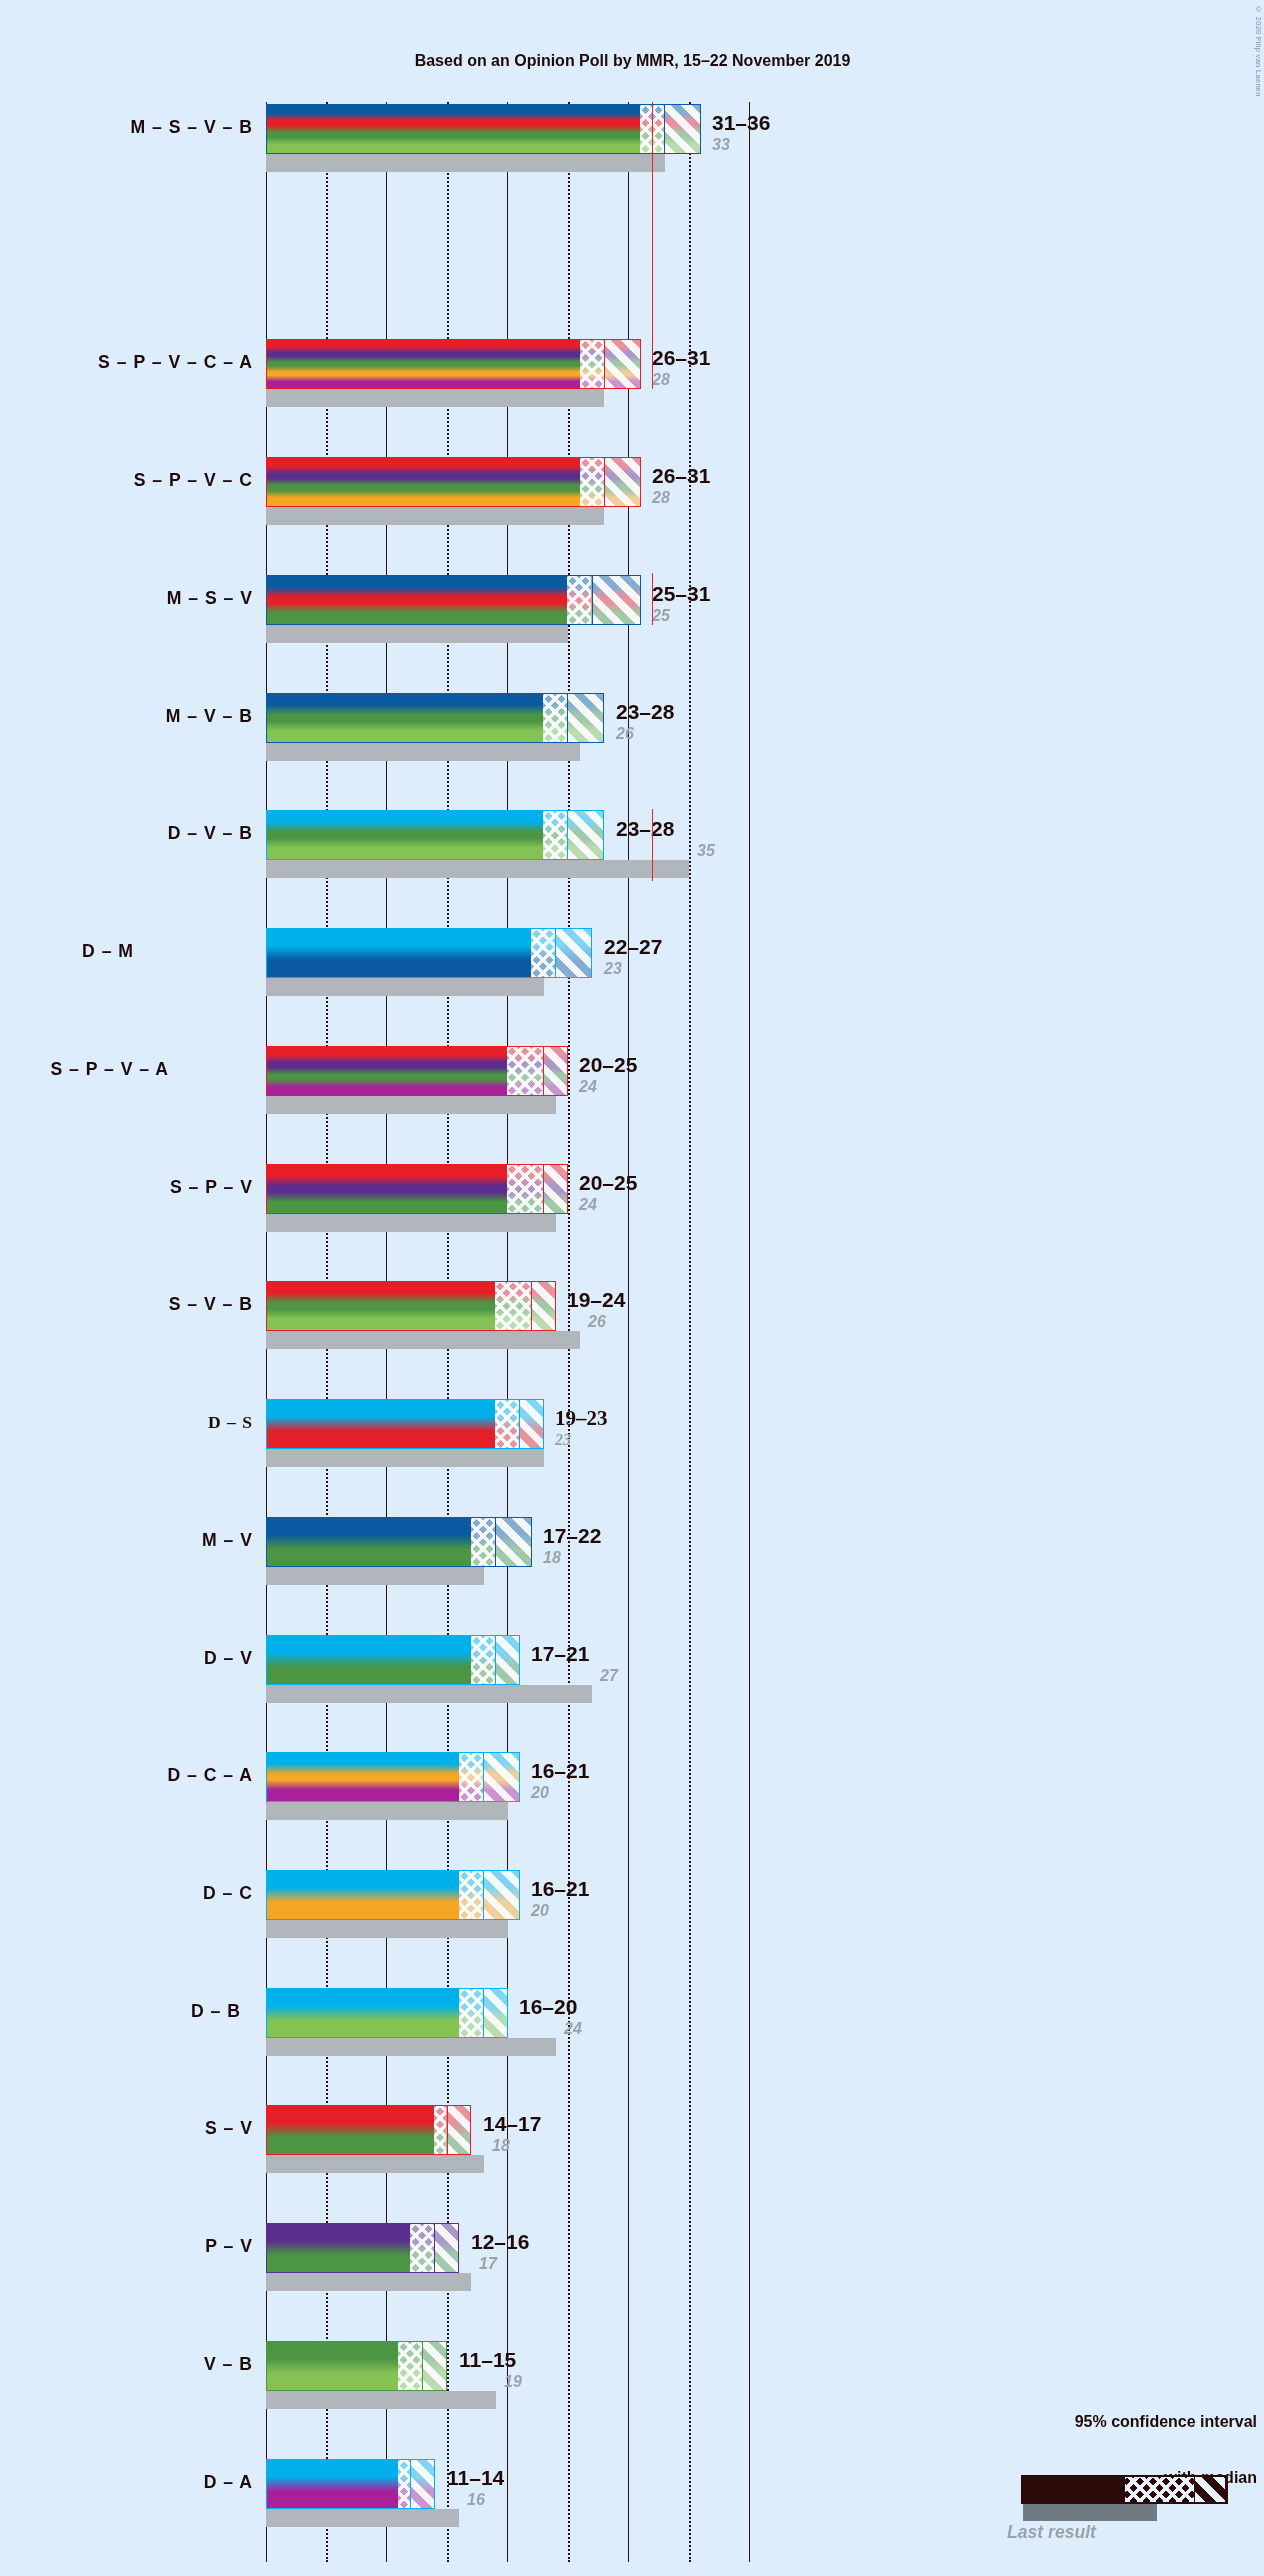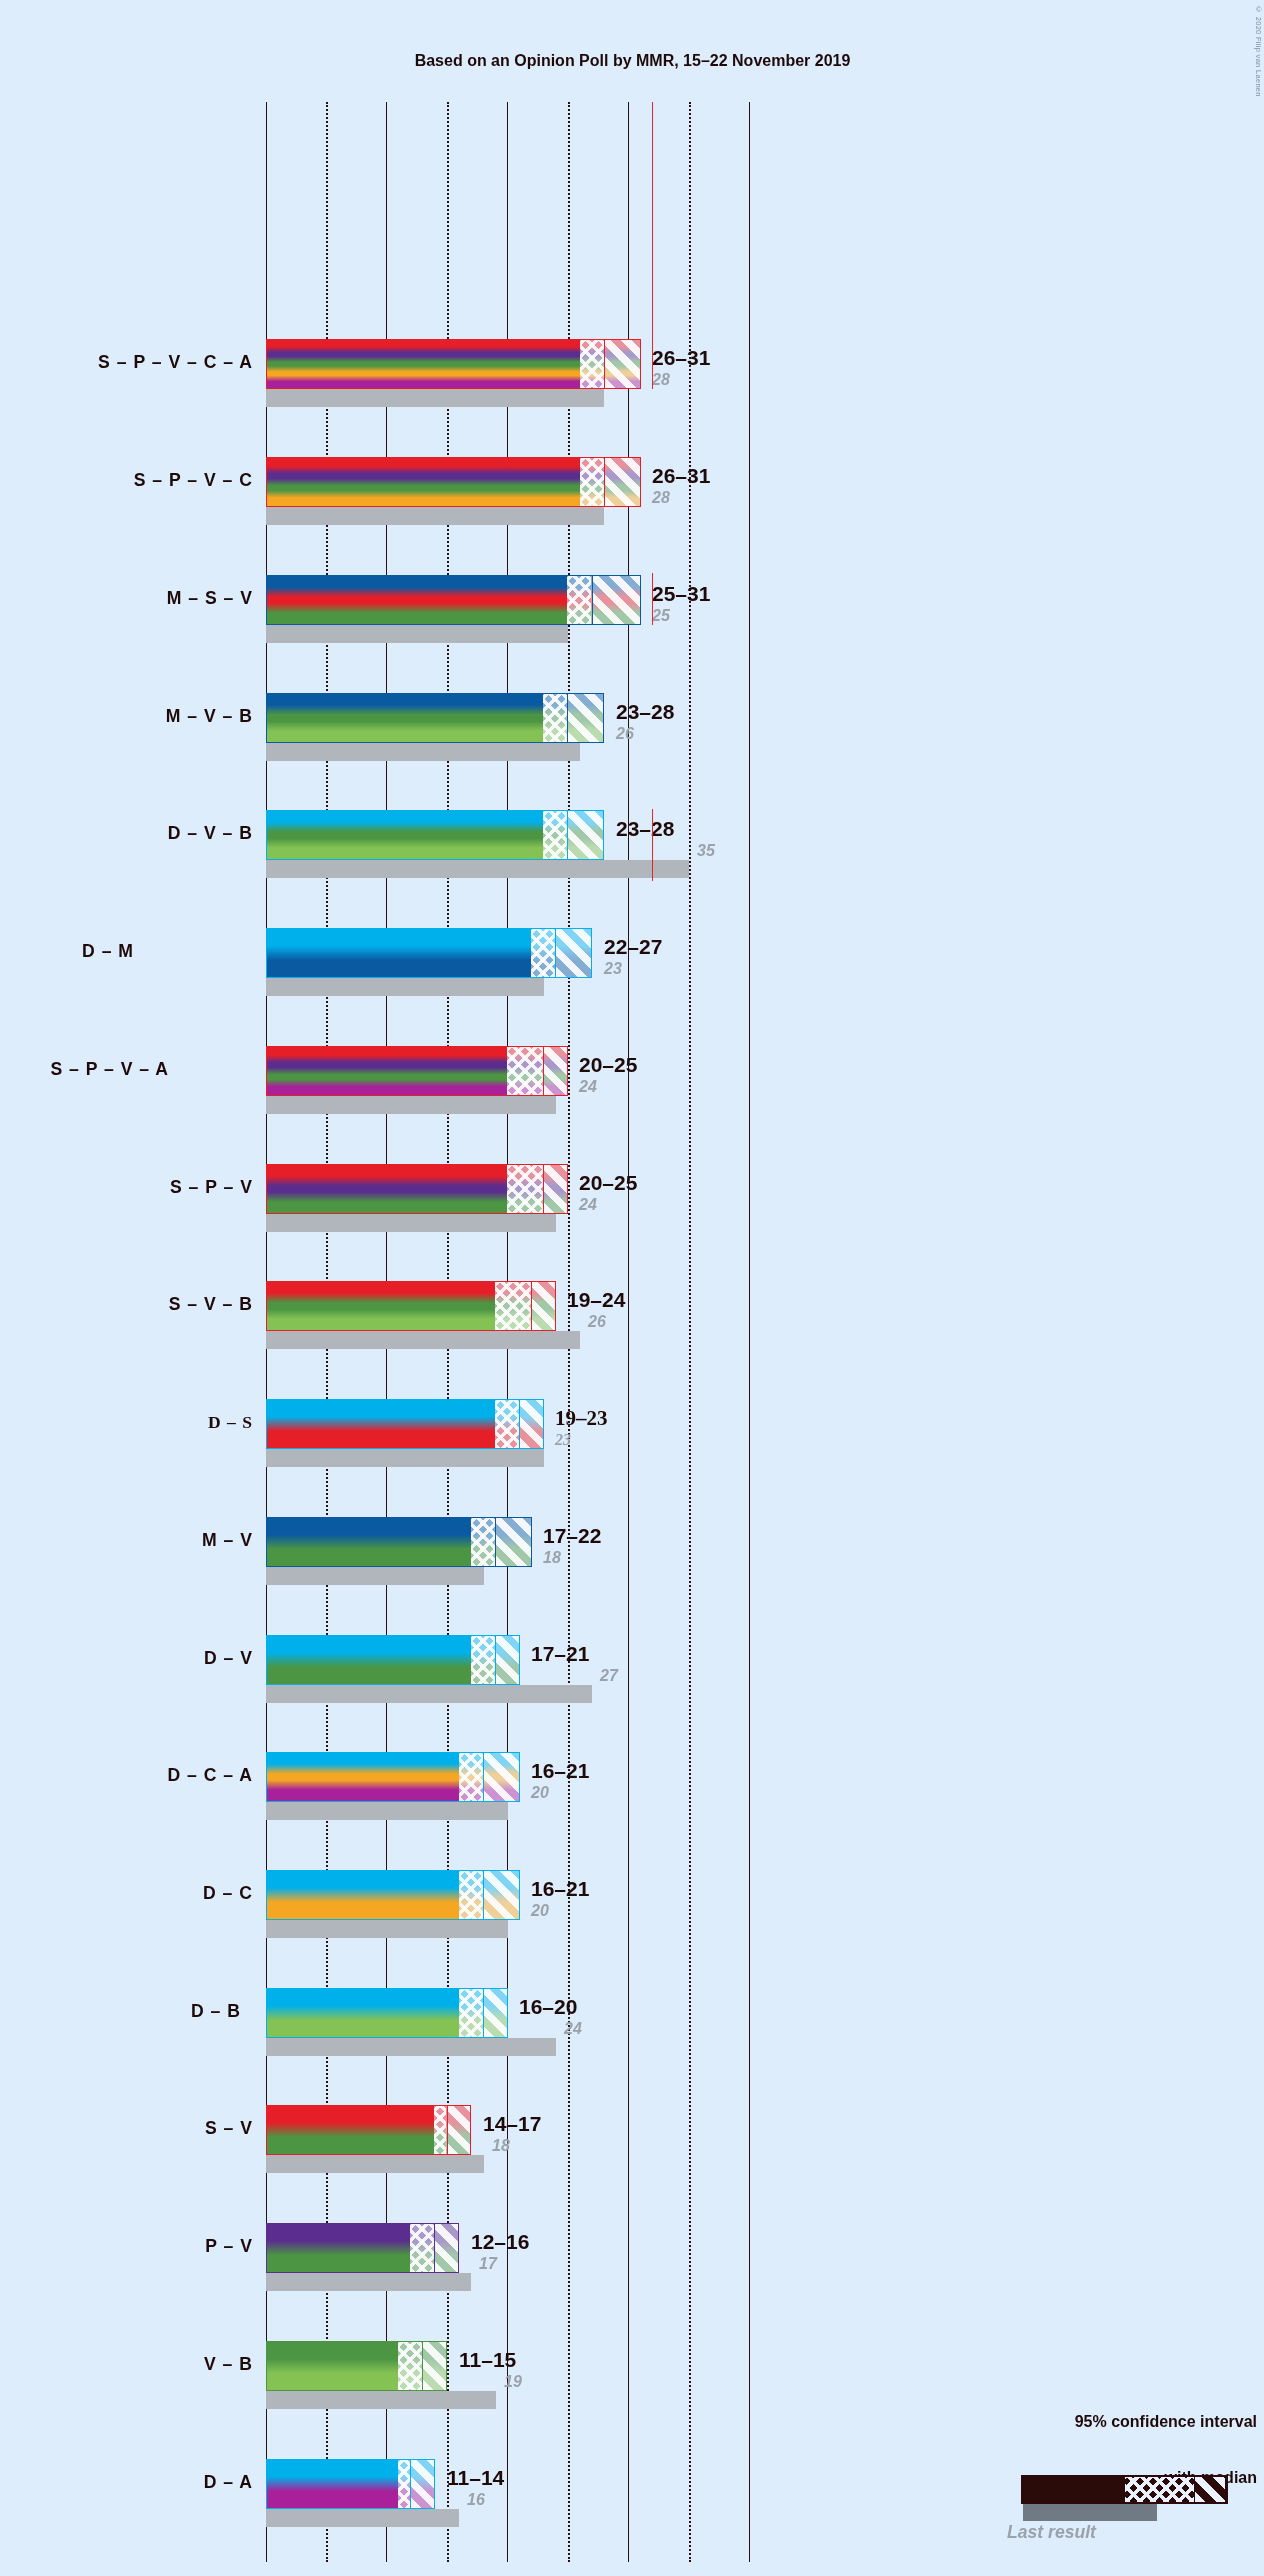--- a/index.html
+++ b/index.html
@@ -123,20 +123,32 @@
   <div id="plot">
       <div class="gridline solid" style="left: 266px;"></div>
       <div class="gridline dotted" style="left: 326px;"></div>
       <div class="gridline solid" style="left: 386px;"></div>
       <div class="gridline dotted" style="left: 447px;"></div>
       <div class="gridline solid" style="left: 507px;"></div>
       <div class="gridline dotted" style="left: 568px;"></div>
       <div class="gridline solid" style="left: 628px;"></div>
       <div class="gridline dotted" style="left: 689px;"></div>
       <div class="gridline solid" style="left: 749px;"></div>
+      <div class="row" style="top: 104px; height: 69px; width: 1265px;">
+        <div class="row-label" style="right: 1012px; top: 13.4px;">M – S – V – B</div>
+        <div class="last-bar" style="left: 266px; top: 50px; width: 399px; height: 18.4px;"></div>
+        <div class="ci-bar" style="left: 266px; top: 0px; width: 435px; height: 50px; border-color: rgb(10, 90, 162);">
+          <div class="grad" style="background: linear-gradient(rgb(10, 90, 162) 7.5%, rgb(10, 90, 162) 17.5%, rgb(230, 30, 40) 32.5%, rgb(230, 30, 40) 42.5%, rgb(75, 149, 67) 57.5%, rgb(75, 149, 67) 67.5%, rgb(132, 194, 84) 82.5%, rgb(132, 194, 84) 92.5%);"></div>
+          <div style="position: absolute; top: 0px; height: 100%; left: 373px; width: 60px; background: rgba(234, 243, 253, 0.55);"></div>
+          <div class="seg-mid" style="left: 373px; width: 24px;"></div>
+          <div class="seg-hi" style="left: 397px; width: 36px; border-left: 1.7px solid rgb(10, 90, 162);"></div>
+        </div>
+        <div class="val-range" style="left: 712px; top: 6.7px;">31–36</div>
+        <div class="val-last" style="left: 712px; top: 32px;">33</div>
+      </div>
       <div class="row" style="top: 339px; height: 69px; width: 1265px;">
         <div class="row-label" style="right: 1012px; top: 13.4px;">S – P – V – C – A</div>
         <div class="last-bar" style="left: 266px; top: 50px; width: 338px; height: 18.4px;"></div>
         <div class="ci-bar" style="left: 266px; top: 0px; width: 375px; height: 50px; border-color: rgb(230, 30, 40);">
           <div class="grad" style="background: linear-gradient(rgb(230, 30, 40) 6%, rgb(230, 30, 40) 14%, rgb(91, 45, 142) 26%, rgb(91, 45, 142) 34%, rgb(75, 149, 67) 46%, rgb(75, 149, 67) 54%, rgb(245, 166, 35) 66%, rgb(245, 166, 35) 74%, rgb(168, 33, 154) 86%, rgb(168, 33, 154) 94%);"></div>
           <div style="position: absolute; top: 0px; height: 100%; left: 313px; width: 60px; background: rgba(234, 243, 253, 0.55);"></div>
           <div class="seg-mid" style="left: 313px; width: 24px;"></div>
           <div class="seg-hi" style="left: 337px; width: 36px; border-left: 1.7px solid rgb(230, 30, 40);"></div>
         </div>
         <div class="val-range" style="left: 652px; top: 6.7px;">26–31</div>

